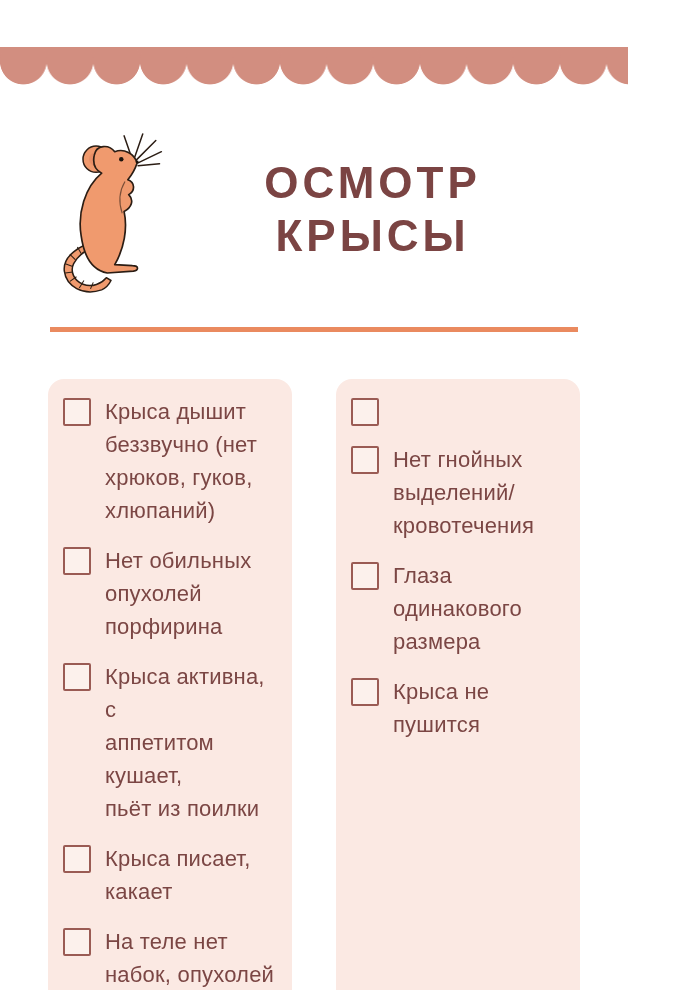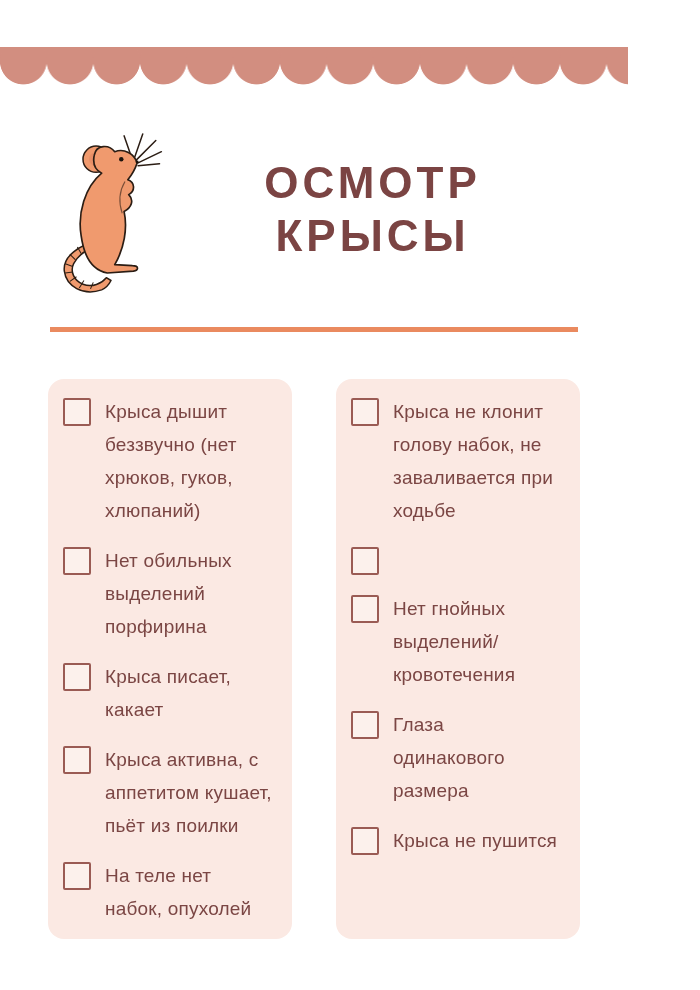--- a/index.html
+++ b/index.html
@@ -54,21 +54,21 @@
     display:flex; flex-direction:column; gap:17px;
   }
   .item { display:flex; gap:14px; align-items:flex-start; }
   .checkbox {
     box-sizing:content-box;
     width:24px; height:24px; flex:none; margin-top:3px;
     border:2px solid #9A5B54; background:#FCF1EC; border-radius:2px;
     cursor:pointer;
   }
   .label {
-    font-size:19px; line-height:33px; color:#7B4644;
+    font-size:22px; line-height:33px; color:#7B4644;
     white-space:pre-line; letter-spacing:0.2px;
   }
 </style>
 </head>
 <body>
 
 <div class="page">
 
   <div class="scallop-top"></div>
 
@@ -119,49 +119,42 @@
       <div class="item">
         <span class="checkbox"></span>
         <span class="label">Крыса дышит
 беззвучно (нет
 хрюков, гуков,
 хлюпаний)</span>
       </div>
       <div class="item">
         <span class="checkbox"></span>
         <span class="label">Нет обильных
-выделений
+опухолей
 порфирина</span>
-      </div>
-      <div class="item">
-        <span class="checkbox"></span>
-        <span class="label">Крыса писает,
-какает</span>
       </div>
       <div class="item">
         <span class="checkbox"></span>
         <span class="label">Крыса активна, с
 аппетитом кушает,
 пьёт из поилки</span>
       </div>
       <div class="item">
         <span class="checkbox"></span>
+        <span class="label">Крыса писает,
+какает</span>
+      </div>
+      <div class="item">
+        <span class="checkbox"></span>
         <span class="label">На теле нет
 набок, опухолей</span>
       </div>
     </section>
 
     <section class="panel">
-      <div class="item">
-        <span class="checkbox"></span>
-        <span class="label">Крыса не клонит
-голову набок, не
-заваливается при
-ходьбе</span>
-      </div>
       <div class="item">
         <span class="checkbox"></span>
       </div>
       <div class="item">
         <span class="checkbox"></span>
         <span class="label">Нет гнойных
 выделений/
 кровотечения</span>
       </div>
       <div class="item">

